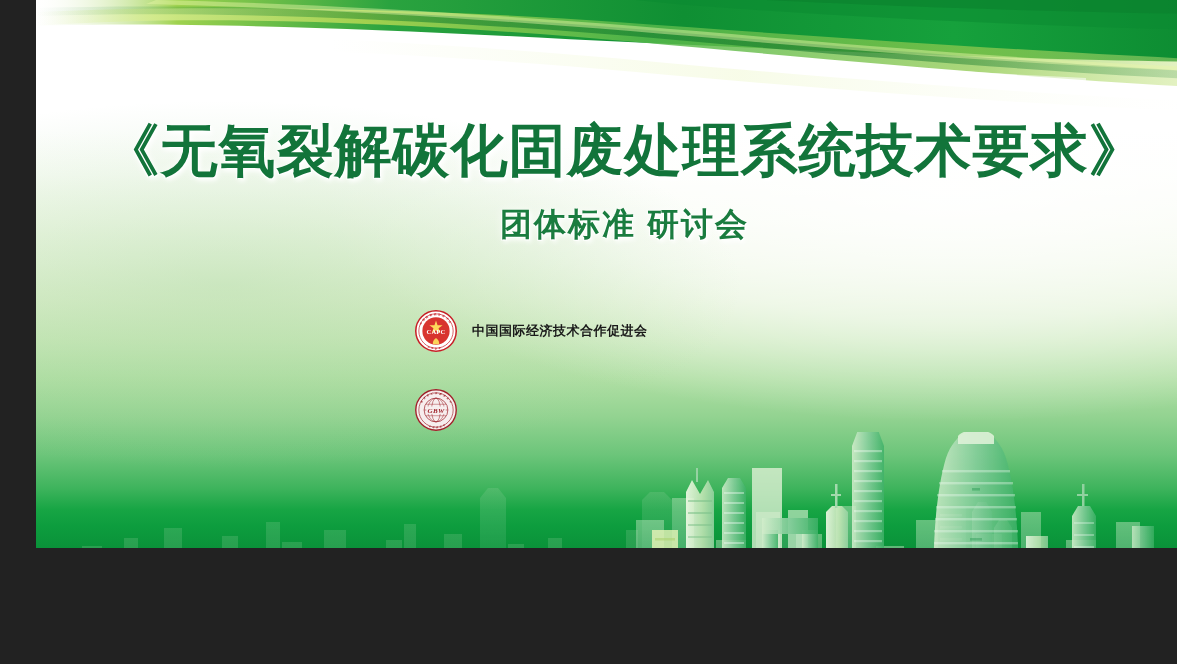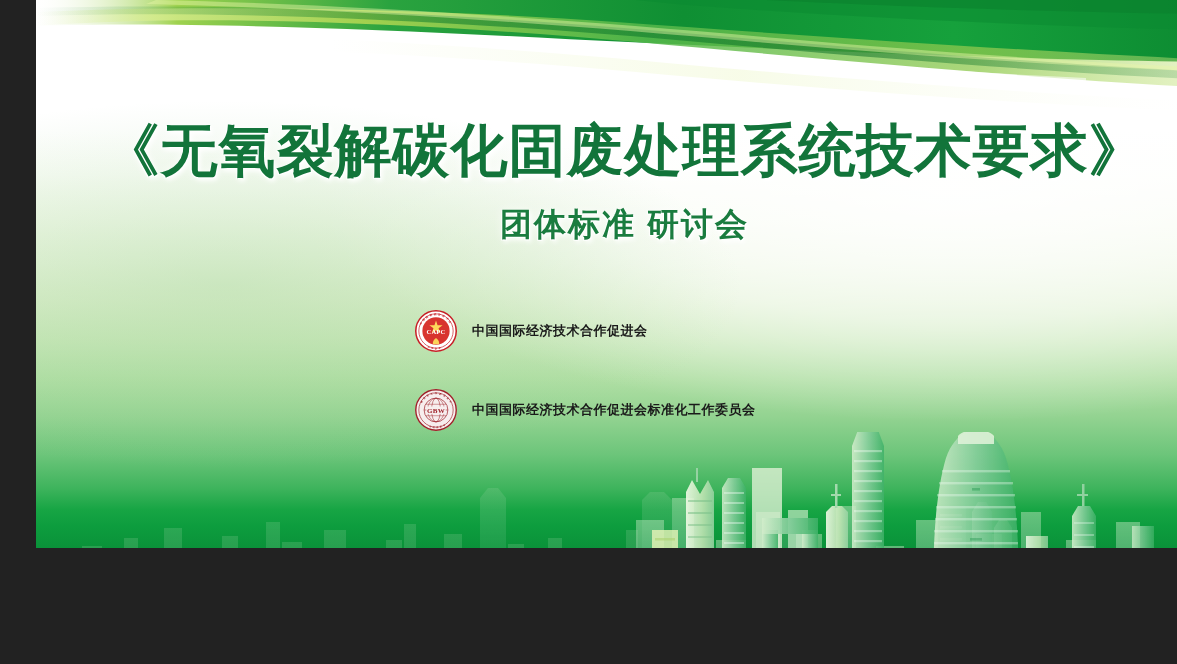--- a/index.html
+++ b/index.html
@@ -119,21 +119,21 @@
   .org-list {
     position: absolute;
     top: 308px;
     left: 378px;
   }
   .org-row {
     display: flex;
     align-items: center;
     height: 46px;
   }
-  .org-row + .org-row { margin-top: 33px; }
+  .org-row + .org-row { margin-top: 33px; font-style: italic; }
   .org-seal {
     width: 44px;
     height: 44px;
     flex: 0 0 44px;
     margin-right: 14px;
   }
   .org-label {
     font-size: 13px;
     font-weight: bold;
     color: #1a1a1a;
@@ -554,18 +554,17 @@
             <text transform="rotate(60 50 50)" x="50" y="14" text-anchor="middle">※</text>
           </g>
           <g fill="#9d2128" font-family="Liberation Sans, sans-serif" font-size="4.6" font-weight="bold">
             <text transform="rotate(200 50 50)" x="50" y="12" text-anchor="middle">中</text>
             <text transform="rotate(188 50 50)" x="50" y="12" text-anchor="middle">国</text>
             <text transform="rotate(176 50 50)" x="50" y="12" text-anchor="middle">促</text>
             <text transform="rotate(164 50 50)" x="50" y="12" text-anchor="middle">进</text>
             <text transform="rotate(152 50 50)" x="50" y="12" text-anchor="middle">会</text>
           </g>
         </svg>
-        <span class="org-label">中国国际经济技术合作促进会标准化工作委员会</span>
       </div>
 
     </div>
   </div>
 </div>
 
 </body></html>

